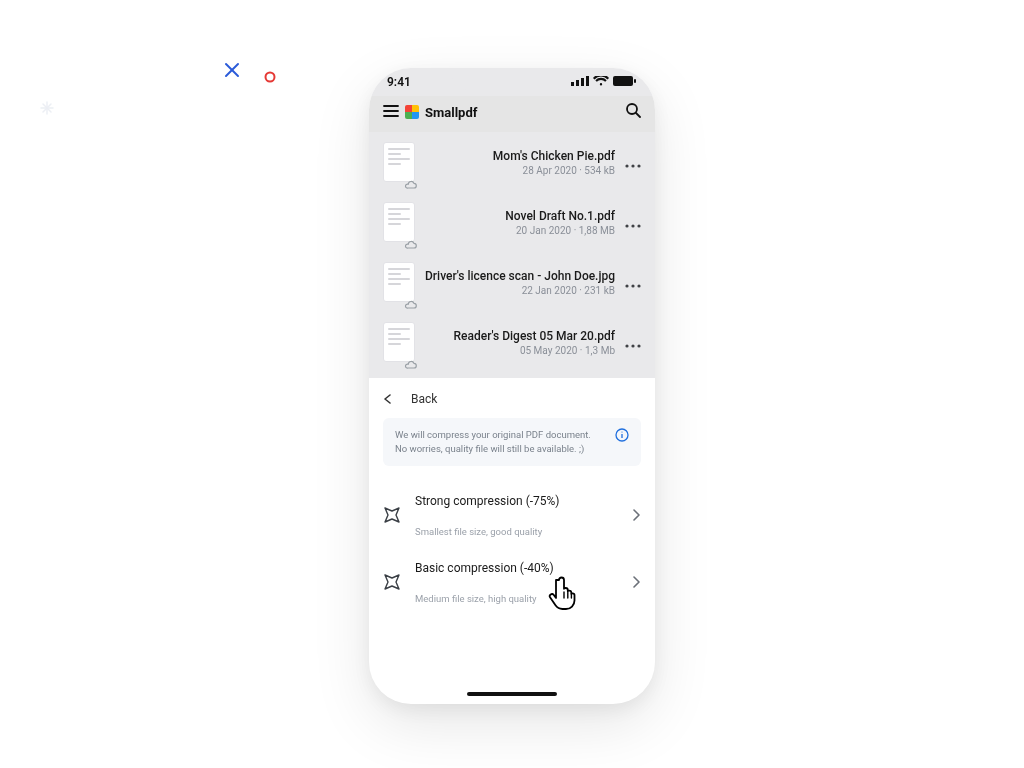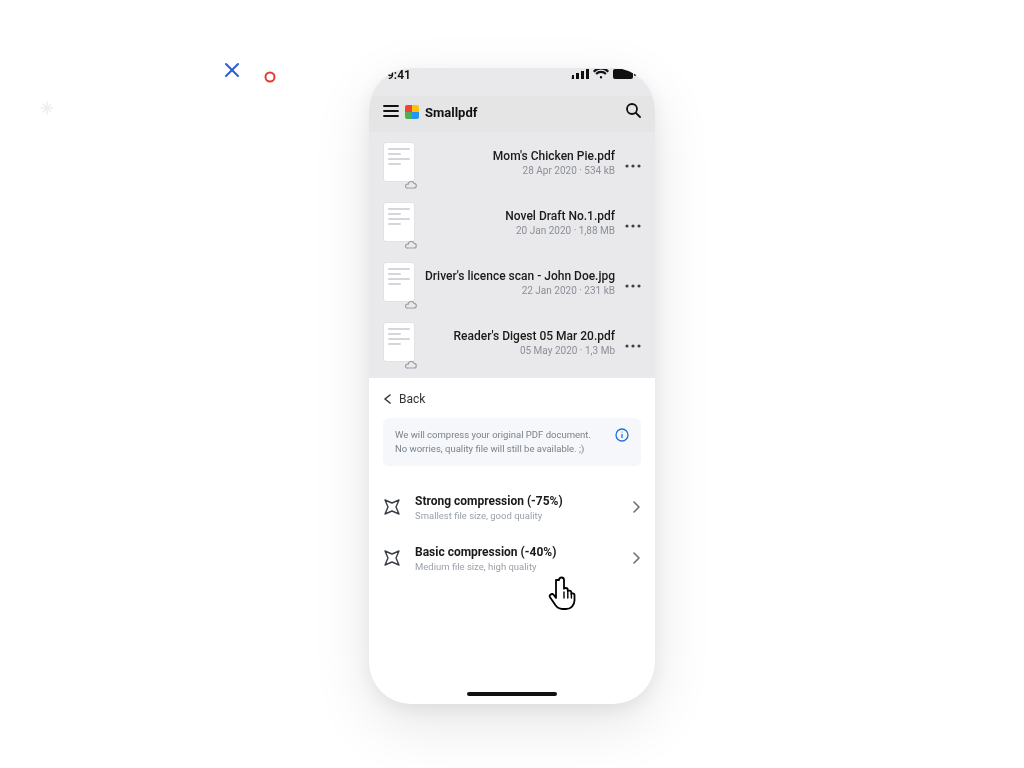--- a/index.html
+++ b/index.html
@@ -40,21 +40,21 @@
     width: 90px;
     height: 4px;
     border-radius: 2px;
     background: #111;
   }
 
   
   .statusbar {
     height: 28px;
     display: flex;
-    align-items: flex-start;
+    align-items: center;
     justify-content: space-between;
     padding: 0 18px;
     font-size: 12px;
     font-weight: 600;
     color: #111;
     background: #e9e9eb;
   }
   .notch {
     position: absolute;
     top: 0; left: 50%;
@@ -120,21 +120,21 @@
   .file-sub { font-size: 10px; color: #8a8f98; margin-top: 2px; text-align: right; }
   .more-btn { color: #404246; }
   .more-btn svg { width: 16px; height: 4px; }
 
   
   .sheet {
     background: #ffffff;
     padding: 12px 14px 40px 14px;
   }
   .back-row {
-    display: flex; align-items: center; gap: 6px;
+    display: flex; align-items: center; gap: 18px;
     font-size: 12px; color: #333; padding: 2px 0 12px 0;
   }
   .back-row svg { width: 10px; height: 10px; }
 
   .info-card {
     background: #f5f7fa;
     border-radius: 6px;
     padding: 10px 12px;
     display: flex; align-items: flex-start; gap: 10px;
     font-size: 9.5px; line-height: 1.45; color: #7a828c;
@@ -144,22 +144,22 @@
   .info-icon { color: #1f6fde; }
   .info-icon svg { width: 14px; height: 14px; }
 
   .option-row {
     display: flex; align-items: center; gap: 14px;
     padding: 12px 0;
   }
   .opt-icon { width: 18px; height: 18px; color: #3a3f45; }
   .opt-icon svg { width: 18px; height: 18px; }
   .opt-text { flex: 1; }
-  .opt-title { font-size: 12px; color: #1a1a1a; font-weight: 700; }
-  .opt-sub { font-size: 9.5px; color: #9ba1aa; margin-top: 2px; }
+  .opt-title { font-size: 12px; color: #1a1a1a; font-weight: 400; }
+  .opt-sub { font-size: 9.5px; color: #9ba1aa; margin-top: 18px; }
   .chev { color: #6b7078; }
   .chev svg { width: 8px; height: 12px; }
 
   
   .cursor-hand {
     position: absolute;
     left: 548px; top: 576px;
     width: 30px; height: 34px;
     pointer-events: none;
   }

